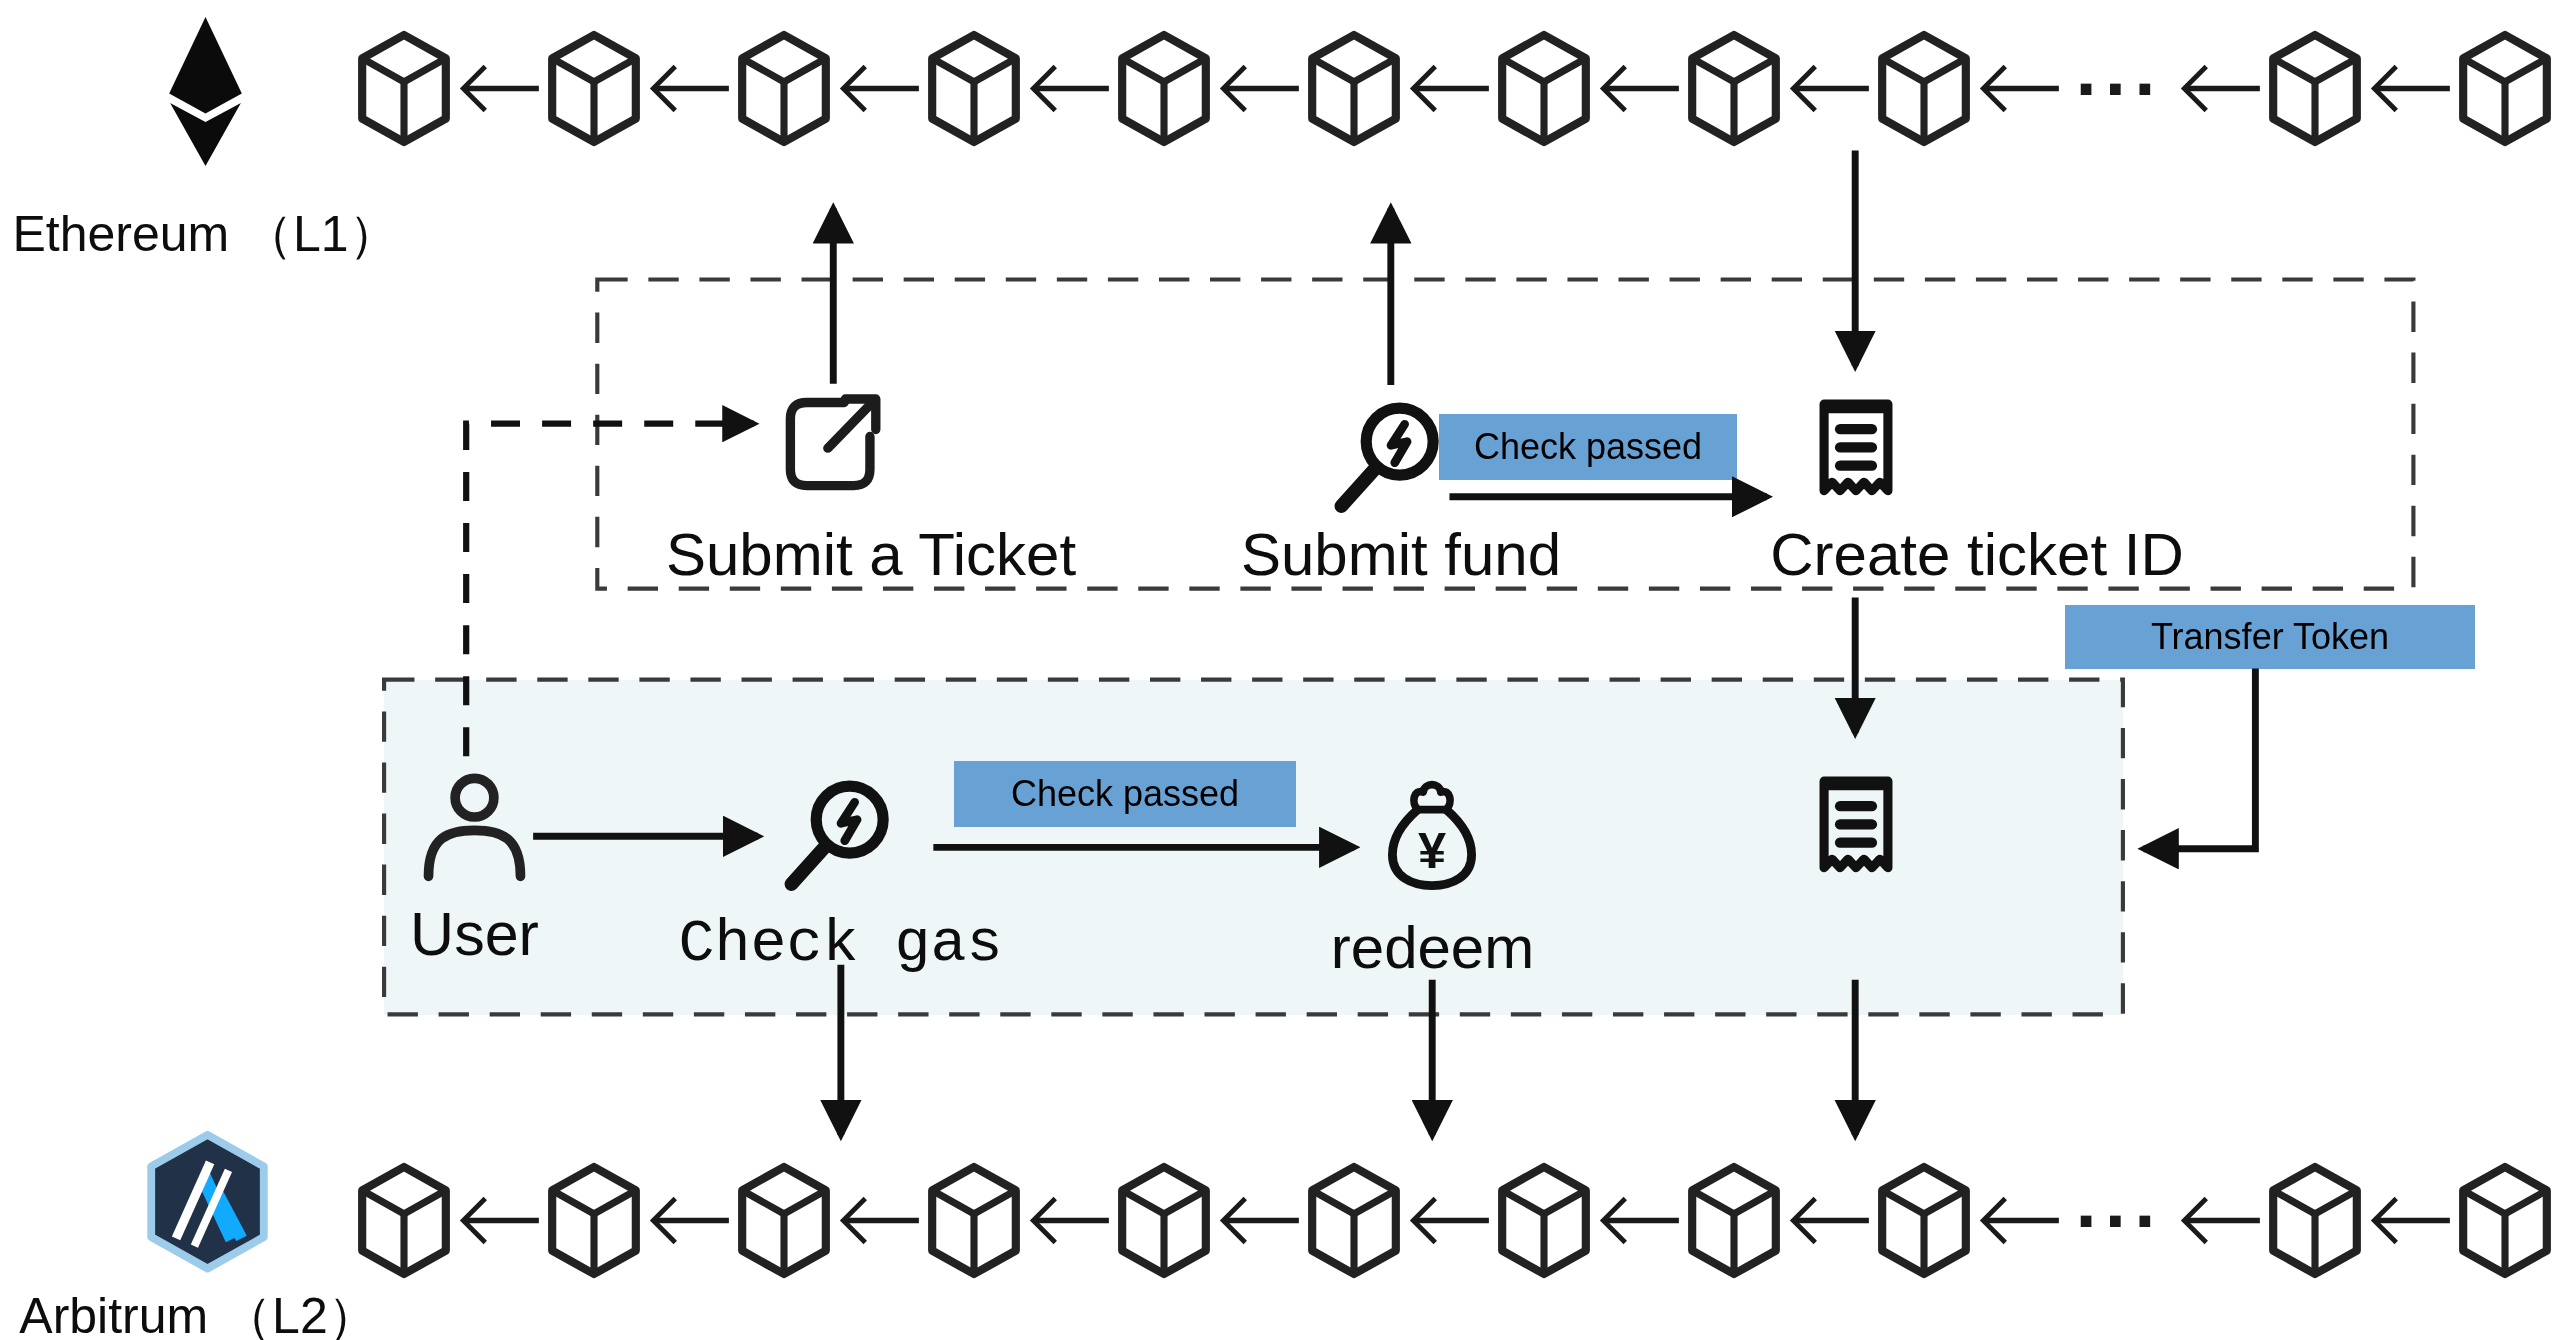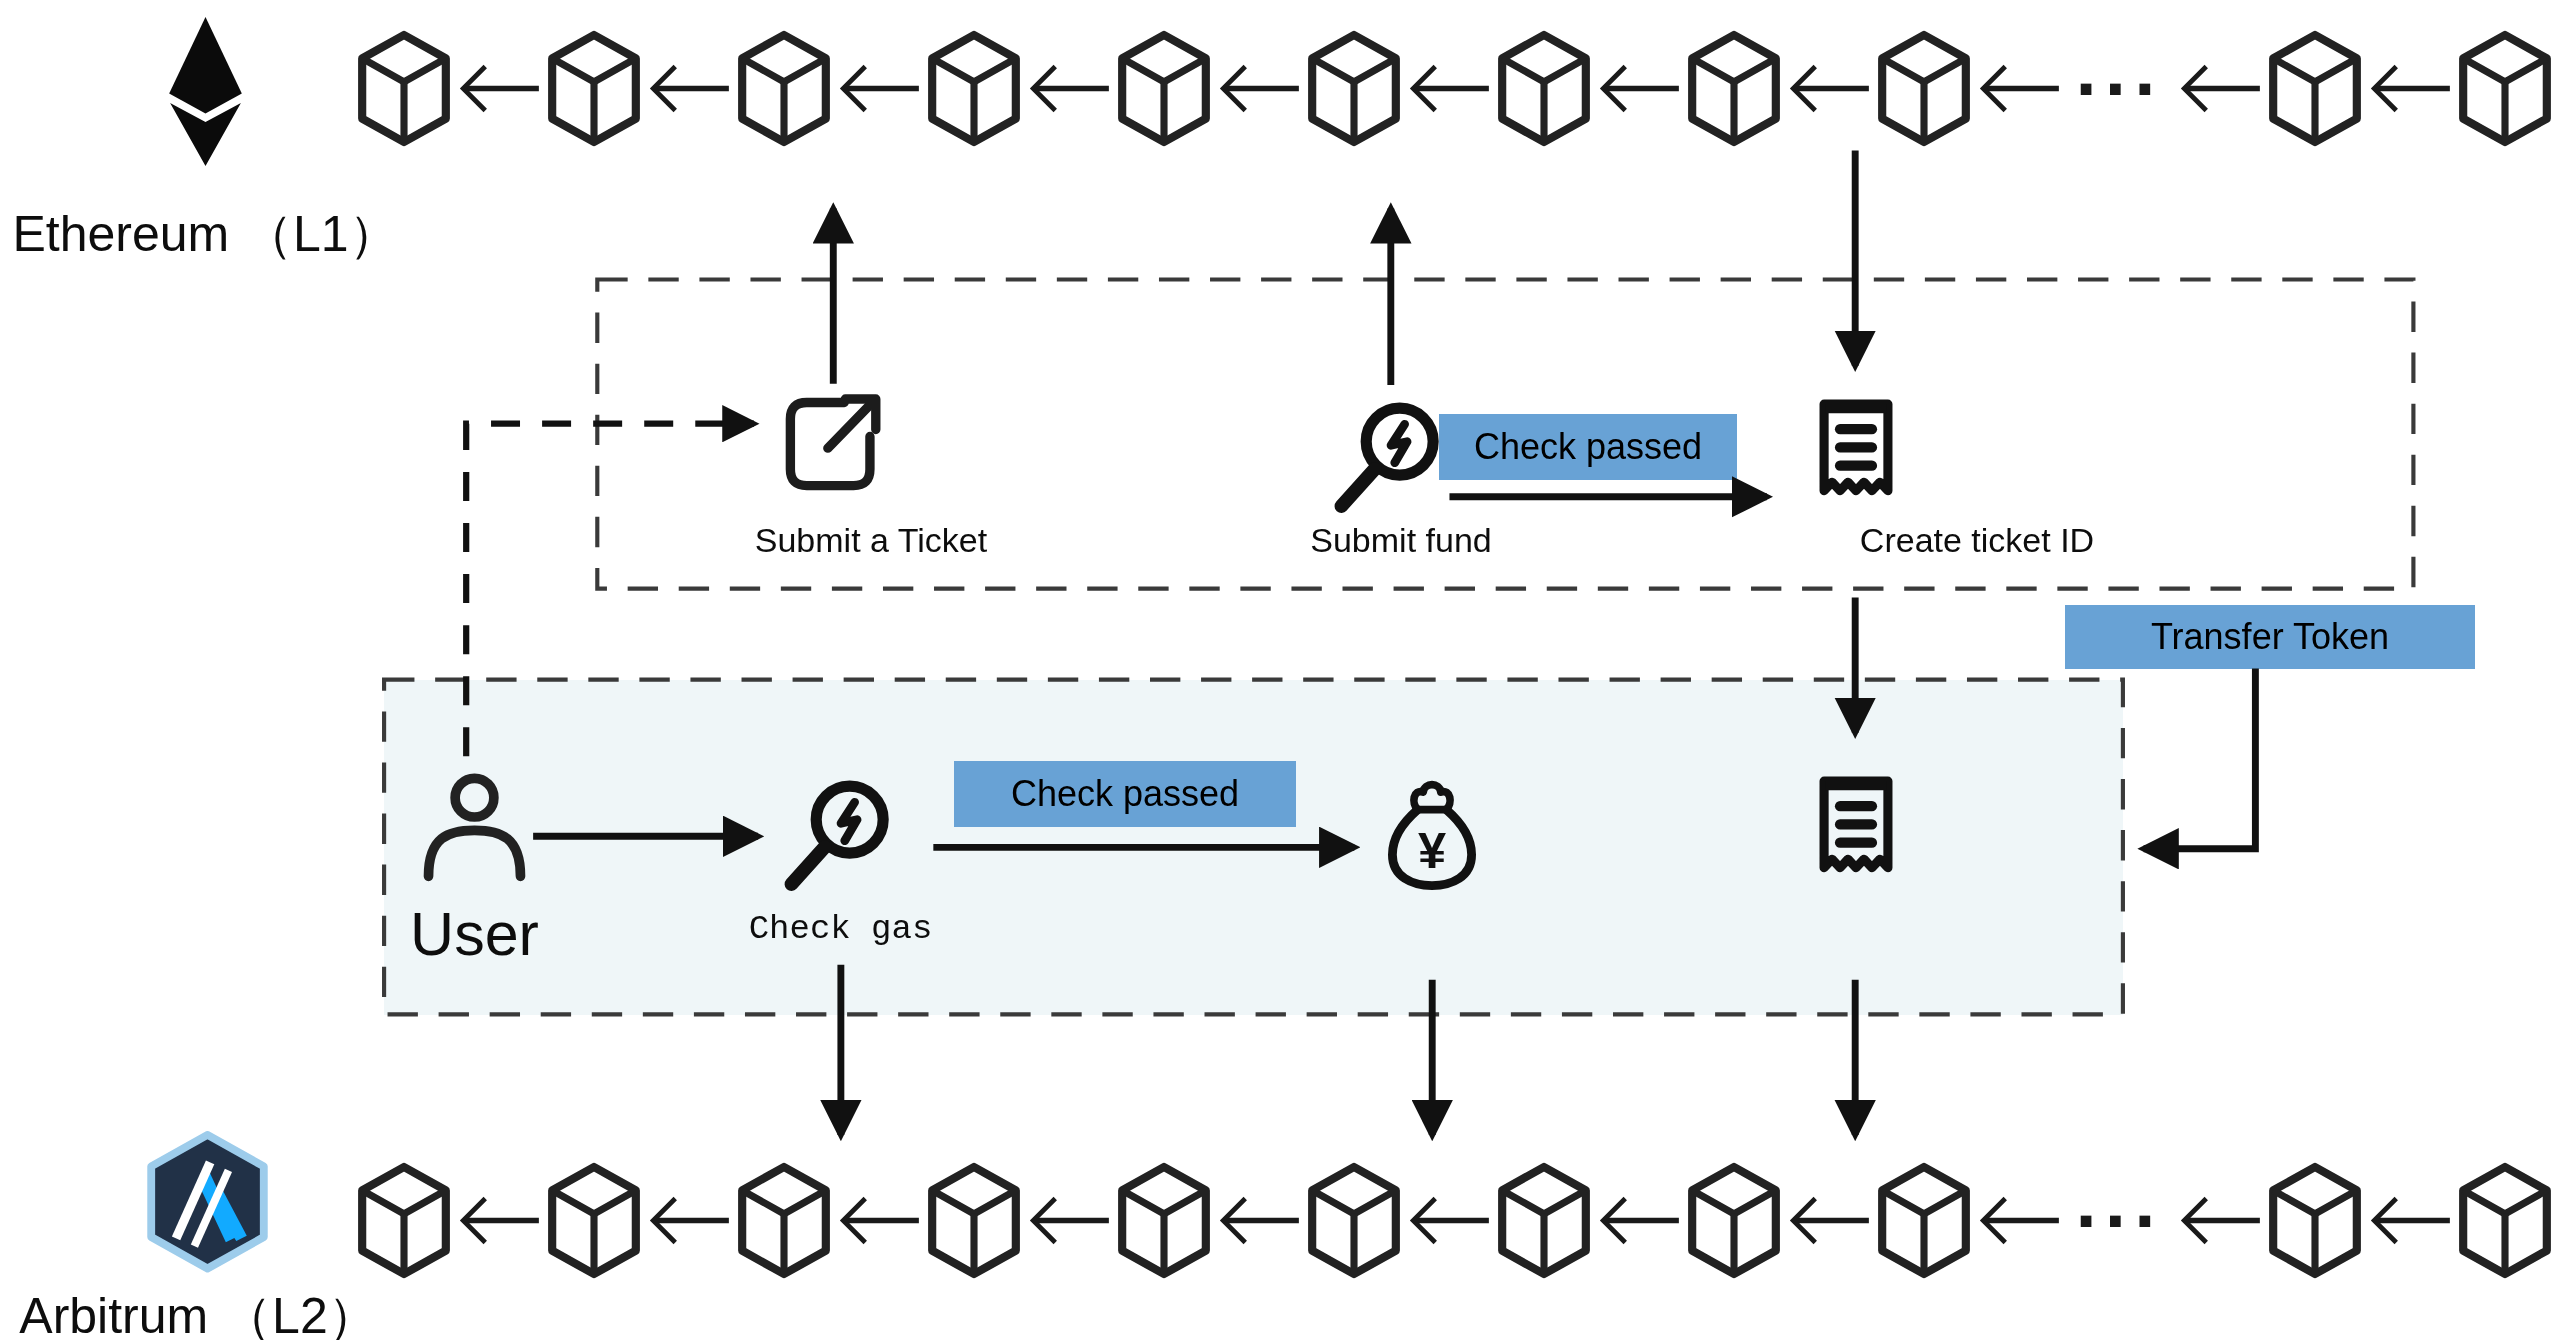--- a/index.html
+++ b/index.html
@@ -1,21 +1,21 @@
 <!DOCTYPE html>
 <html style="--badge-blue: #68a2d5; --badge-text: #000000; --l2-bg: #eff6f8;font-size:11px"><head>
 <meta charset="utf-8">
 <style>
   html,body{margin:0;padding:0;background:#ffffff;}
   #stage{
     position:relative;width:2576px;height:1340px;overflow:hidden;background:#ffffff;
     font-family:"Liberation Sans",sans-serif;color:#111;
   }
   .label{
-    position:absolute;font-size:34px;color:#0d0d0d;text-align:center;
+    position:absolute;font-size:60px;color:#0d0d0d;text-align:center;
     white-space:nowrap;line-height:1.1;
   }
   .layer-label{font-size:50px;text-align:left;}
   .badge{
     position:absolute;display:flex;align-items:center;justify-content:center;
     background:var(--badge-blue,#68a2d5);color:var(--badge-text,#000);
     font-size:36px;white-space:nowrap;
   }
   .panel{position:absolute;}
   #l2-panel{background:var(--l2-bg,#f0f6f8);}
@@ -201,20 +201,21 @@
 
   <div class="badge" style="left:954px;top:761px;width:342px;height:66px;">Check passed</div>
 
   <div class="icon" style="left:1377px;top:770px;width:110px;height:130px;">
     <svg viewBox="0 0 100 110">
       <path d="M37 32 C22 45 14 58 14 73 C14 93 32 101 50 101 C68 101 86 93 86 73 C86 58 78 45 63 32" fill="none" stroke="#111" stroke-width="8" stroke-linecap="round"></path>
       <path d="M37 32 C31 26 33 13 42 16 C43 7 57 7 58 16 C67 13 69 26 63 32 Z" fill="none" stroke="#111" stroke-width="7" stroke-linejoin="round"></path>
       <text x="50" y="85" font-size="46" font-weight="bold" fill="#111" text-anchor="middle">¥</text>
     </svg>
   </div>
+  <div class="label" style="left:1260px;top:915px;width:345px;">redeem</div>
 
   <div class="icon" style="left:1799px;top:758px;width:114px;height:142px;">
     <svg viewBox="0 0 100 100">
       <path d="M22 8 H78 V84 l-7 -7.5 -7 7.5 -7 -7.5 -7 7.5 -7 -7.5 -7 7.5 -7 -7.5 -7 7.5 Z" fill="none" stroke="#111" stroke-width="8" stroke-linejoin="round"></path>
       <line x1="23" y1="12" x2="77" y2="12" stroke="#111" stroke-width="8"></line>
       <line x1="36" y1="30" x2="64" y2="30" stroke="#111" stroke-width="9" stroke-linecap="round"></line>
       <line x1="36" y1="46" x2="64" y2="46" stroke="#111" stroke-width="9" stroke-linecap="round"></line>
       <line x1="36" y1="62" x2="64" y2="62" stroke="#111" stroke-width="9" stroke-linecap="round"></line>
     </svg>
   </div>

